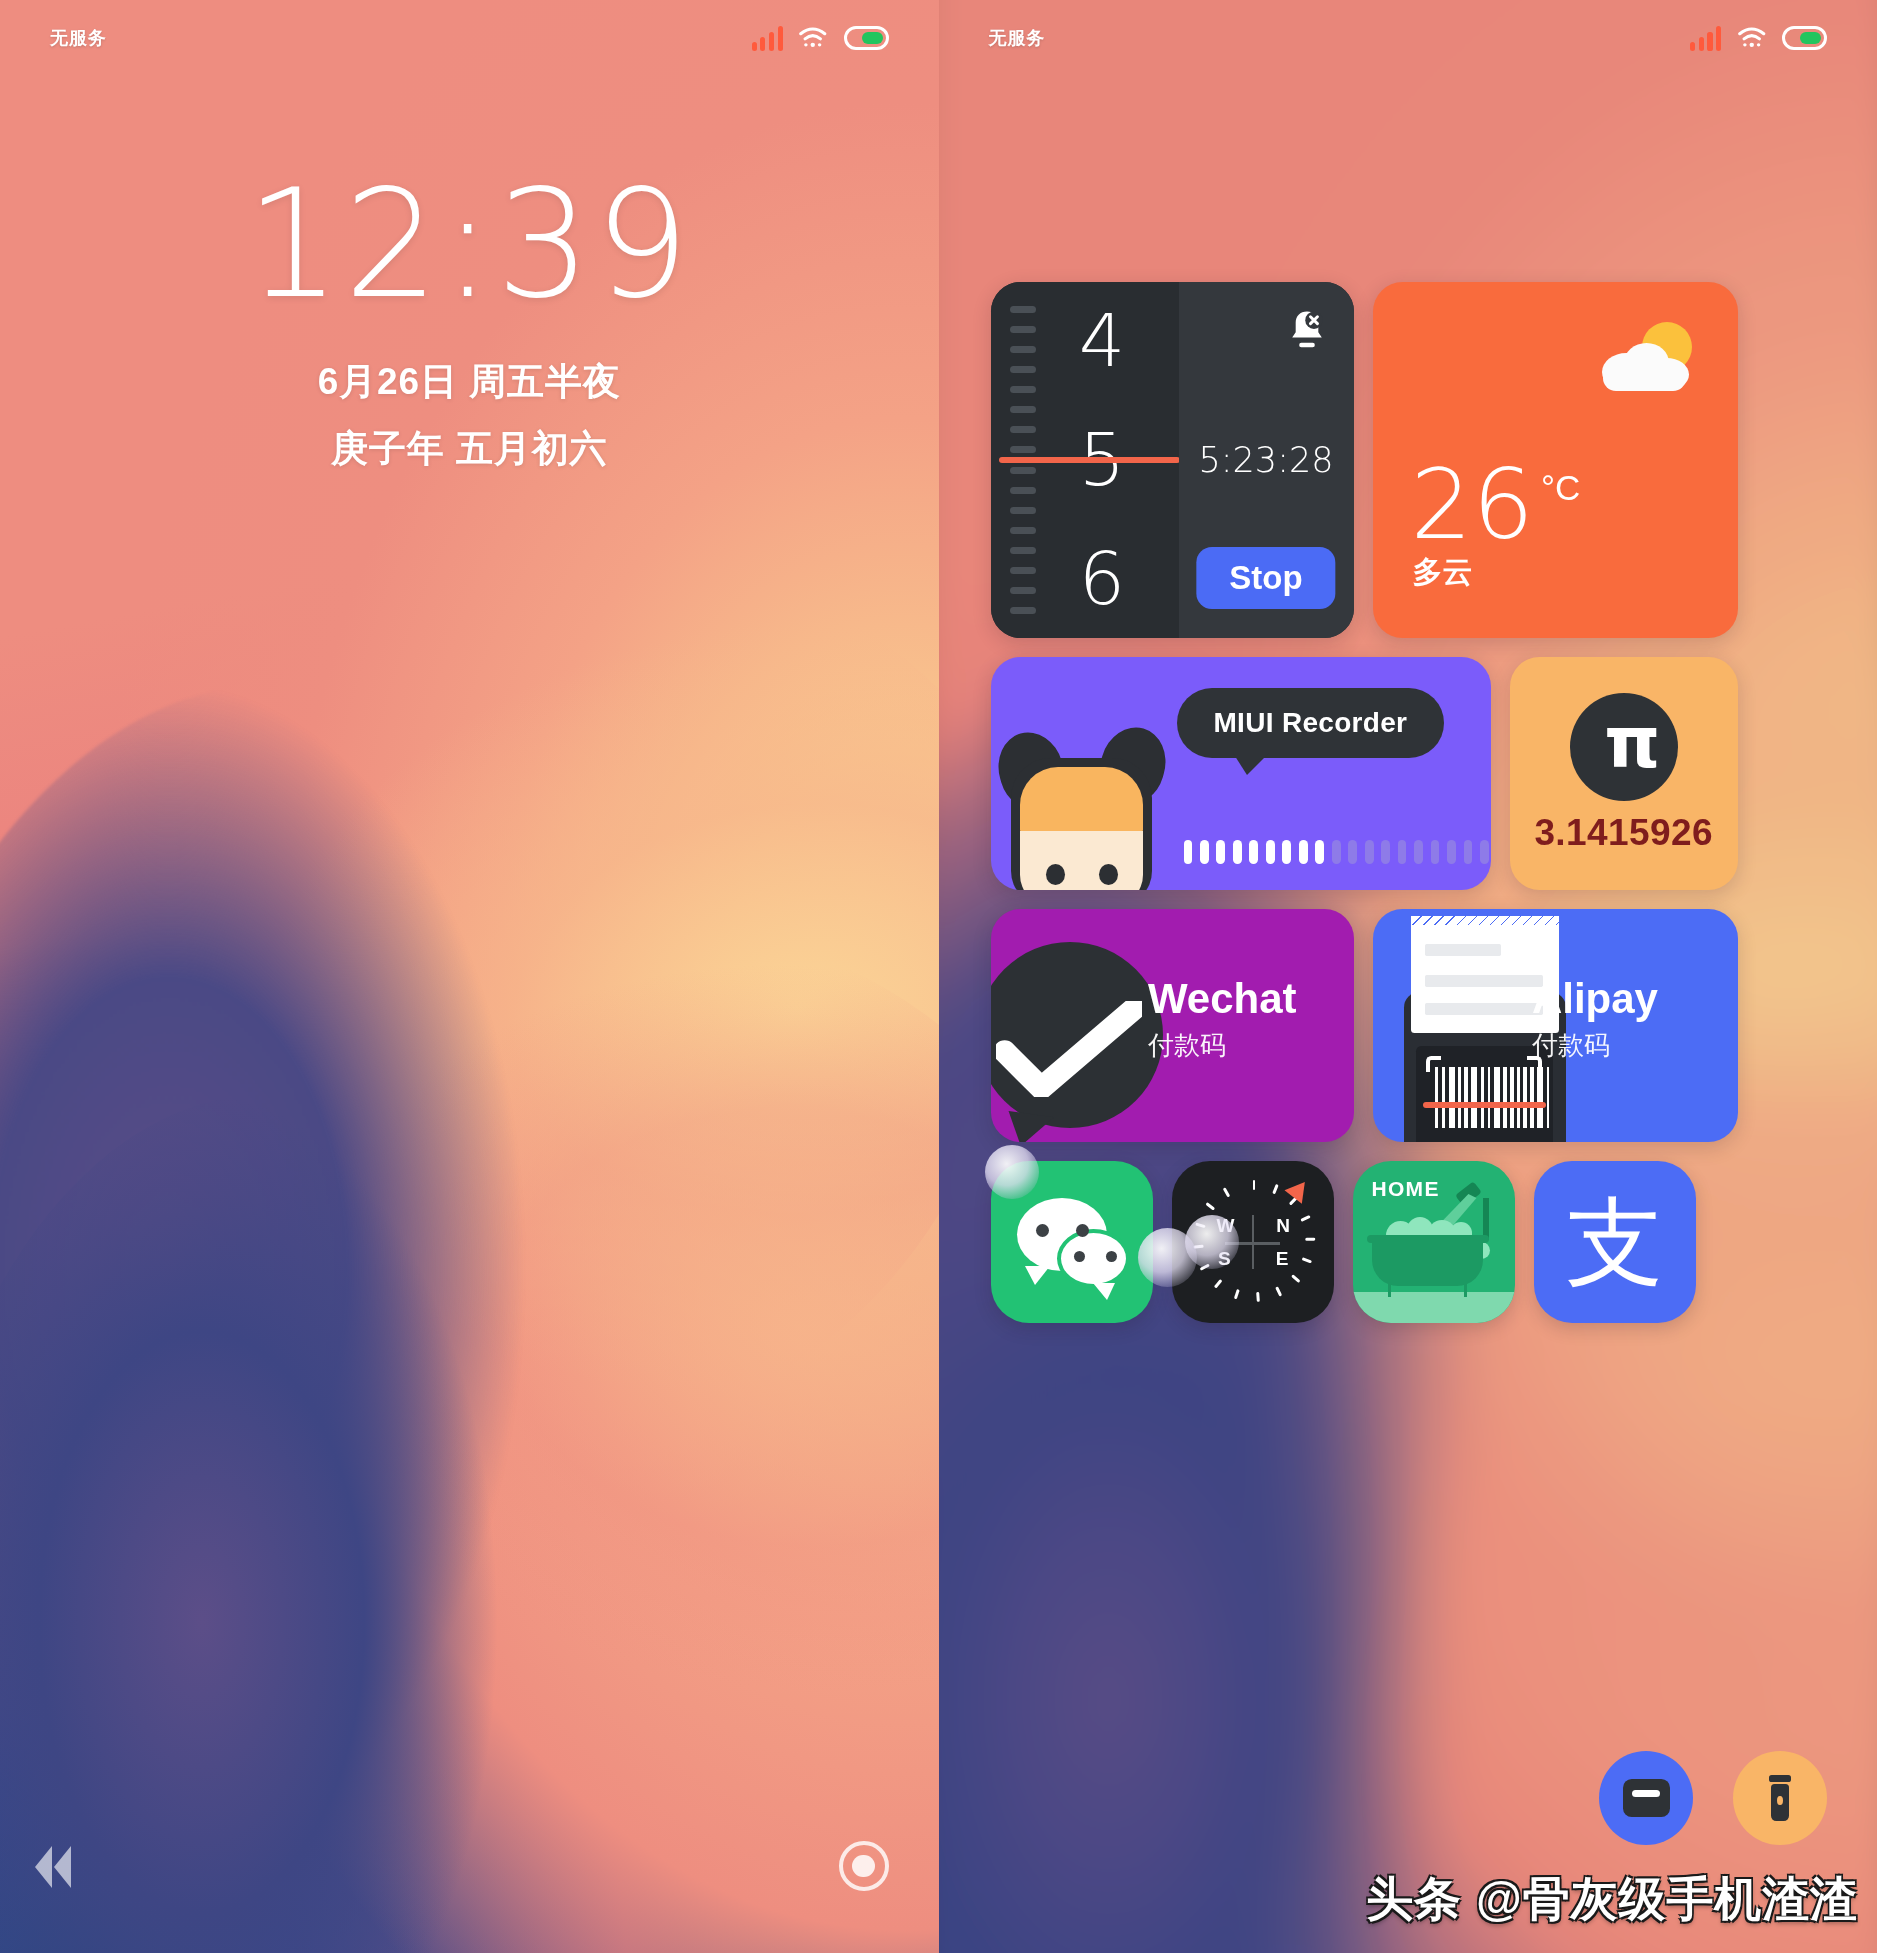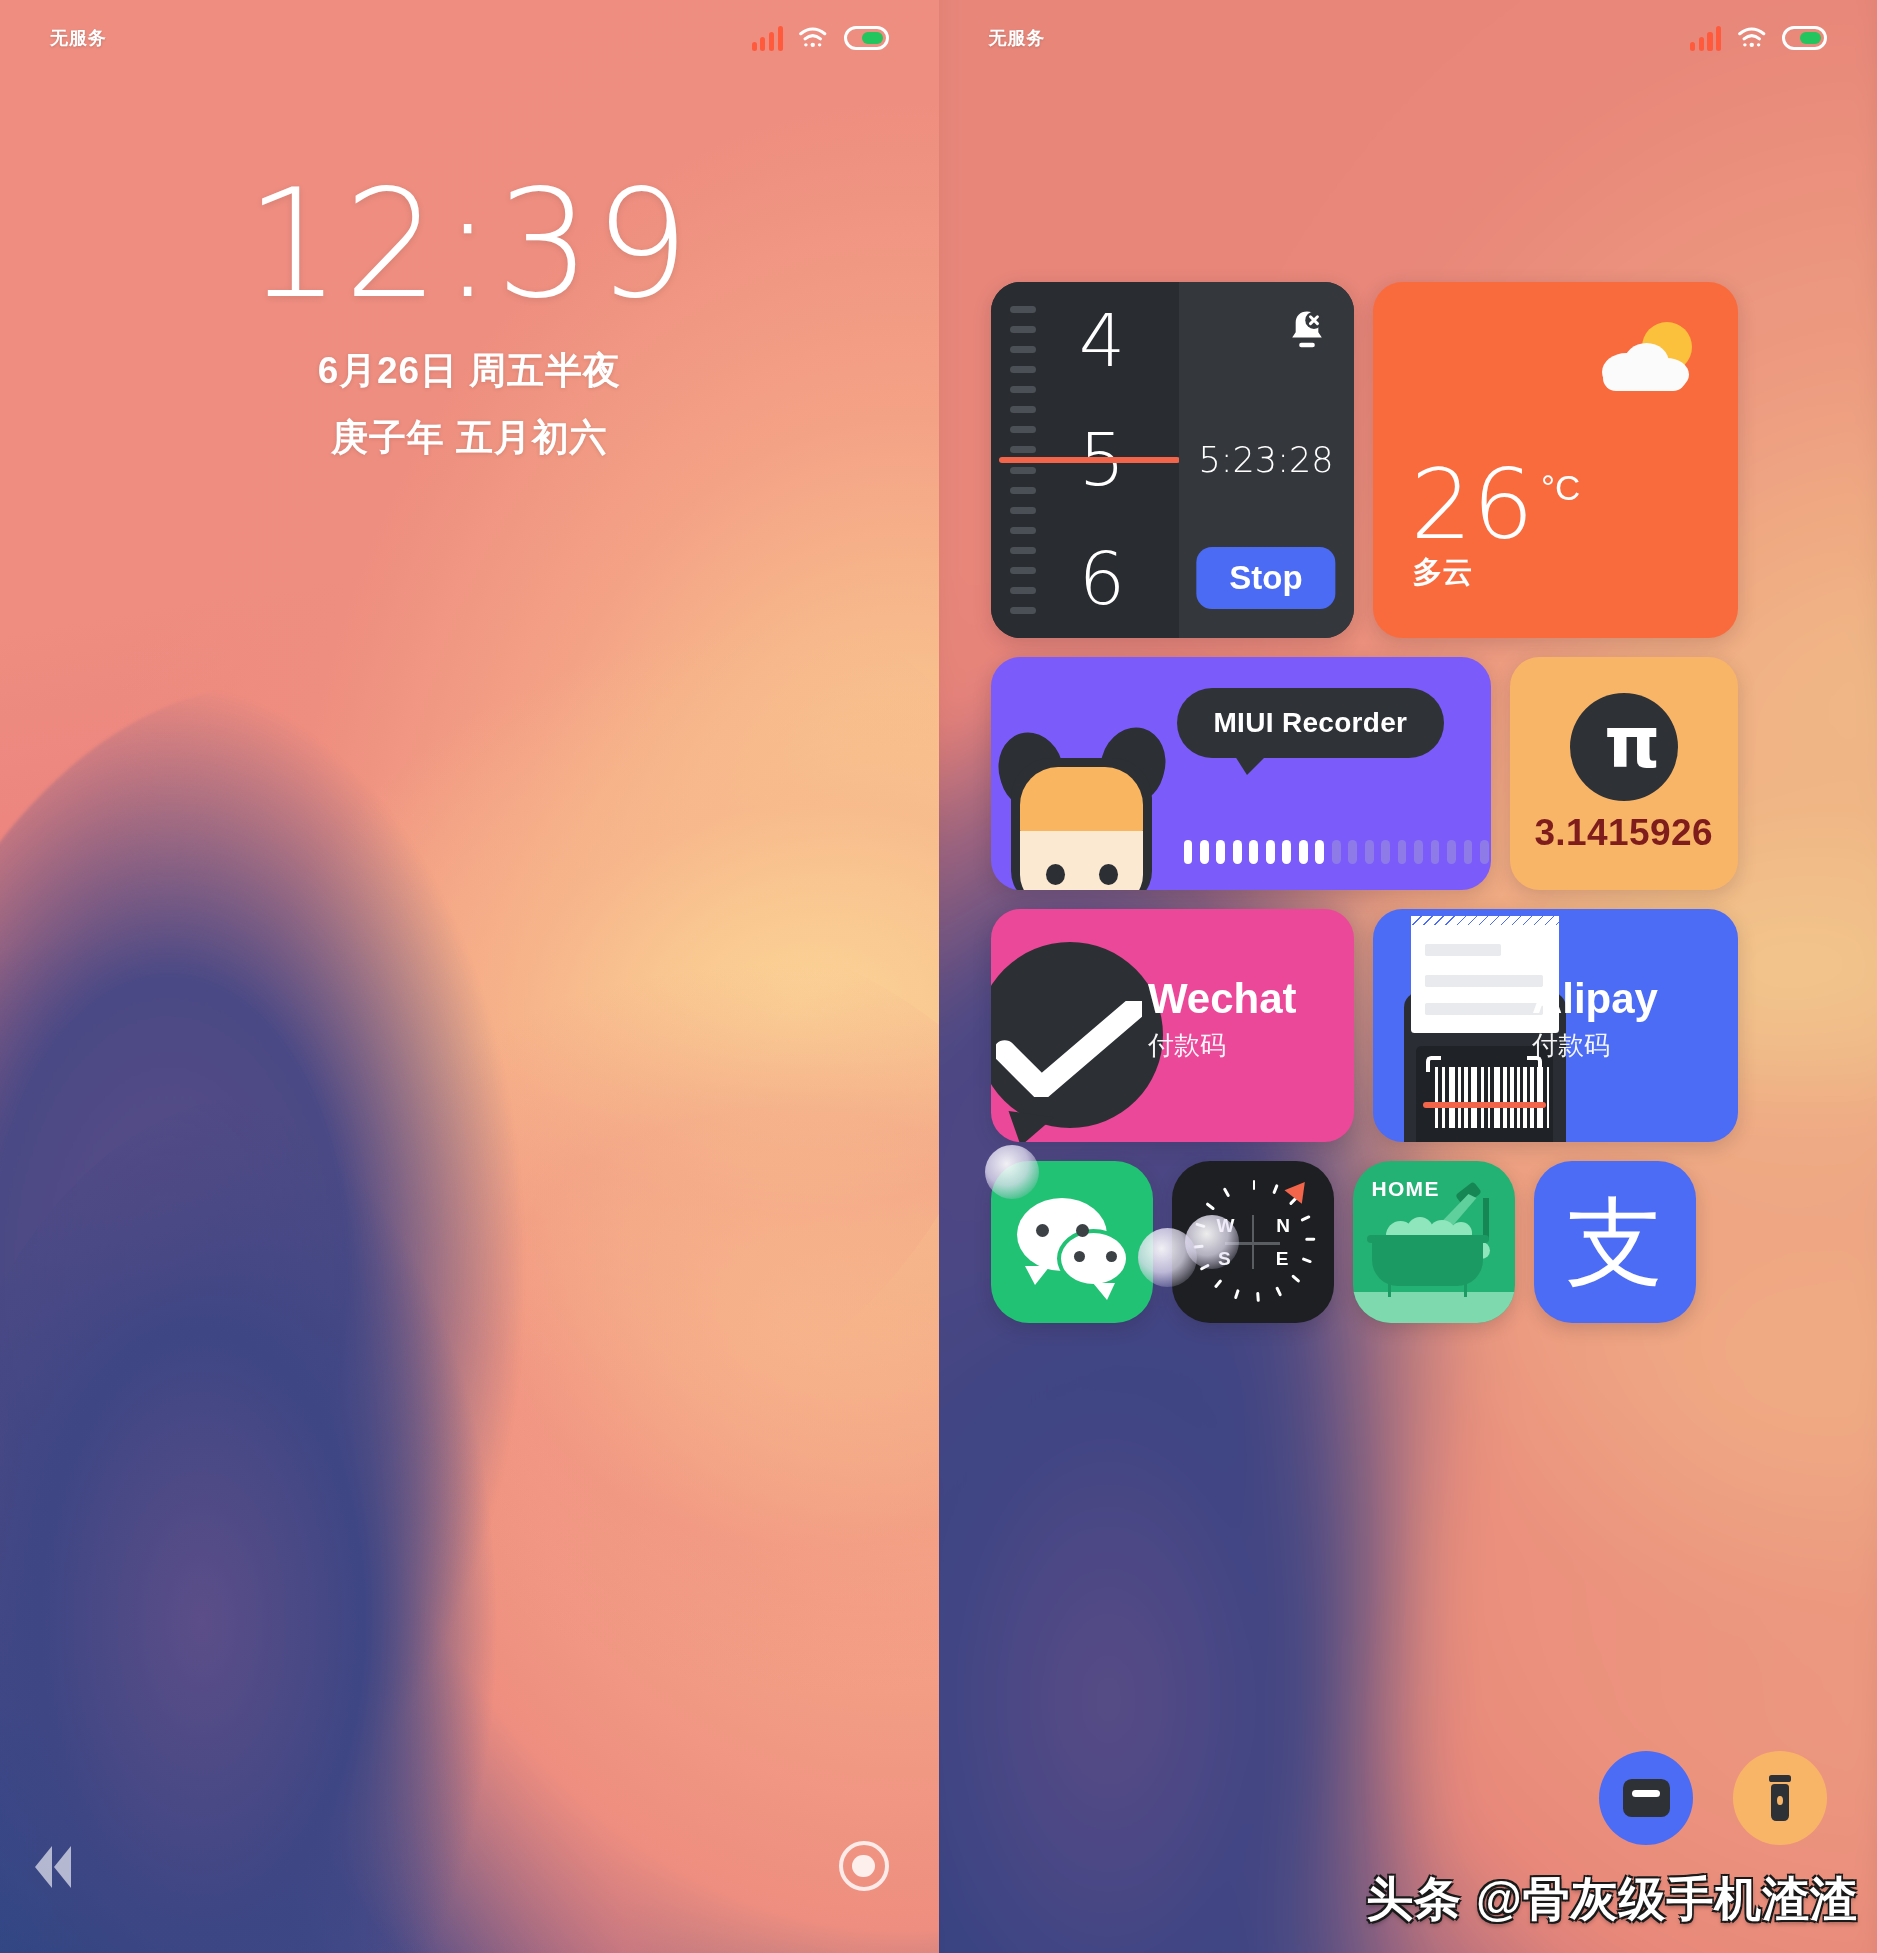--- a/index.html
+++ b/index.html
@@ -43,21 +43,21 @@
   .batt { width:45px; height:24px; border:3px solid #fff; border-radius:12px;
       display:flex; align-items:center; padding:2.6px; }
   .batt span { display:block; width:21px; height:100%; background:#22C55E; border-radius:8.7px; margin-left:auto; }
 
   
   .lock-clock { position:absolute; top:170px; left:0; right:0; text-align:center;
       color:#fff; z-index:15; }
   .lock-time { font-size:149px; line-height:1; font-weight:200; letter-spacing:3.5px;
       font-family:"DejaVu Sans","Liberation Sans",sans-serif;
       text-shadow:0 1.7px 7px rgba(0,0,0,.10); }
-  .lock-date { margin-top:27px; font-size:37px; font-weight:600; letter-spacing:0.9px;
+  .lock-date { margin-top:38px; font-size:37px; font-weight:600; letter-spacing:0.9px;
       text-shadow:0 0.9px 4.3px rgba(0,0,0,.12); }
   .lock-lunar { margin-top:17.4px; font-size:37px; font-weight:600; letter-spacing:0.9px;
       text-shadow:0 0.9px 4.3px rgba(0,0,0,.12); }
 
   
   .lock-bottom { position:absolute; bottom:40px; left:0; right:0; height:78px; z-index:15; }
   .chev { position:absolute; left:35px; top:10.4px; display:flex; gap:1.7px; }
   .chev b { display:block; width:0;height:0; border-top:21px solid transparent;
       border-bottom:21px solid transparent; border-right:17.4px solid rgba(255,255,255,.62); }
   .camera-ring { position:absolute; right:50px; top:5.2px; width:50px;height:50px;
@@ -135,21 +135,21 @@
   
   .w-calc { width:228px; height:233px; background:#F9B567; display:flex;
       flex-direction:column; align-items:center; justify-content:center; gap:10.4px; }
   .pi-circle { width:108px;height:108px; border-radius:50%; background:#2E3236;
       display:flex; align-items:center; justify-content:center; position:relative; }
   .pi-circle span { color:#fff; font-size:71px; font-weight:700; line-height:1;
       transform:translate(8.7px,-5.2px); font-family:"DejaVu Sans",sans-serif; }
   .pi-val { color:#7f1d1d; font-size:37px; font-weight:700; letter-spacing:0.4px; }
 
   
-  .w-wechat { width:363px; height:233px; background:#ec4899; position:relative; }
+  .w-wechat { width:363px; height:233px; background:#a21caf; position:relative; }
   .wc-bubble { position:absolute; left:-14px; top:33px; width:186px; height:186px;
       background:#2C3034; border-radius:50%; }
   .wc-bubble:after { content:""; position:absolute; left:29.5px; bottom:-19px; width:0;height:0;
       border-left:17.4px solid transparent; border-right:29.5px solid transparent; border-top:33px solid #2C3034;
       transform:rotate(8deg); }
   .wc-check { position:absolute; left:19px; top:59px; width:146px; height:96px; }
   .pay-text { position:absolute; right:22.6px; top:68px; width:183px; color:#fff; }
   .pay-text .t1 { font-size:42px; font-weight:700; line-height:1.05; }
   .pay-text .t2 { font-size:26px; font-weight:400; margin-top:7px; opacity:.95; }
 

